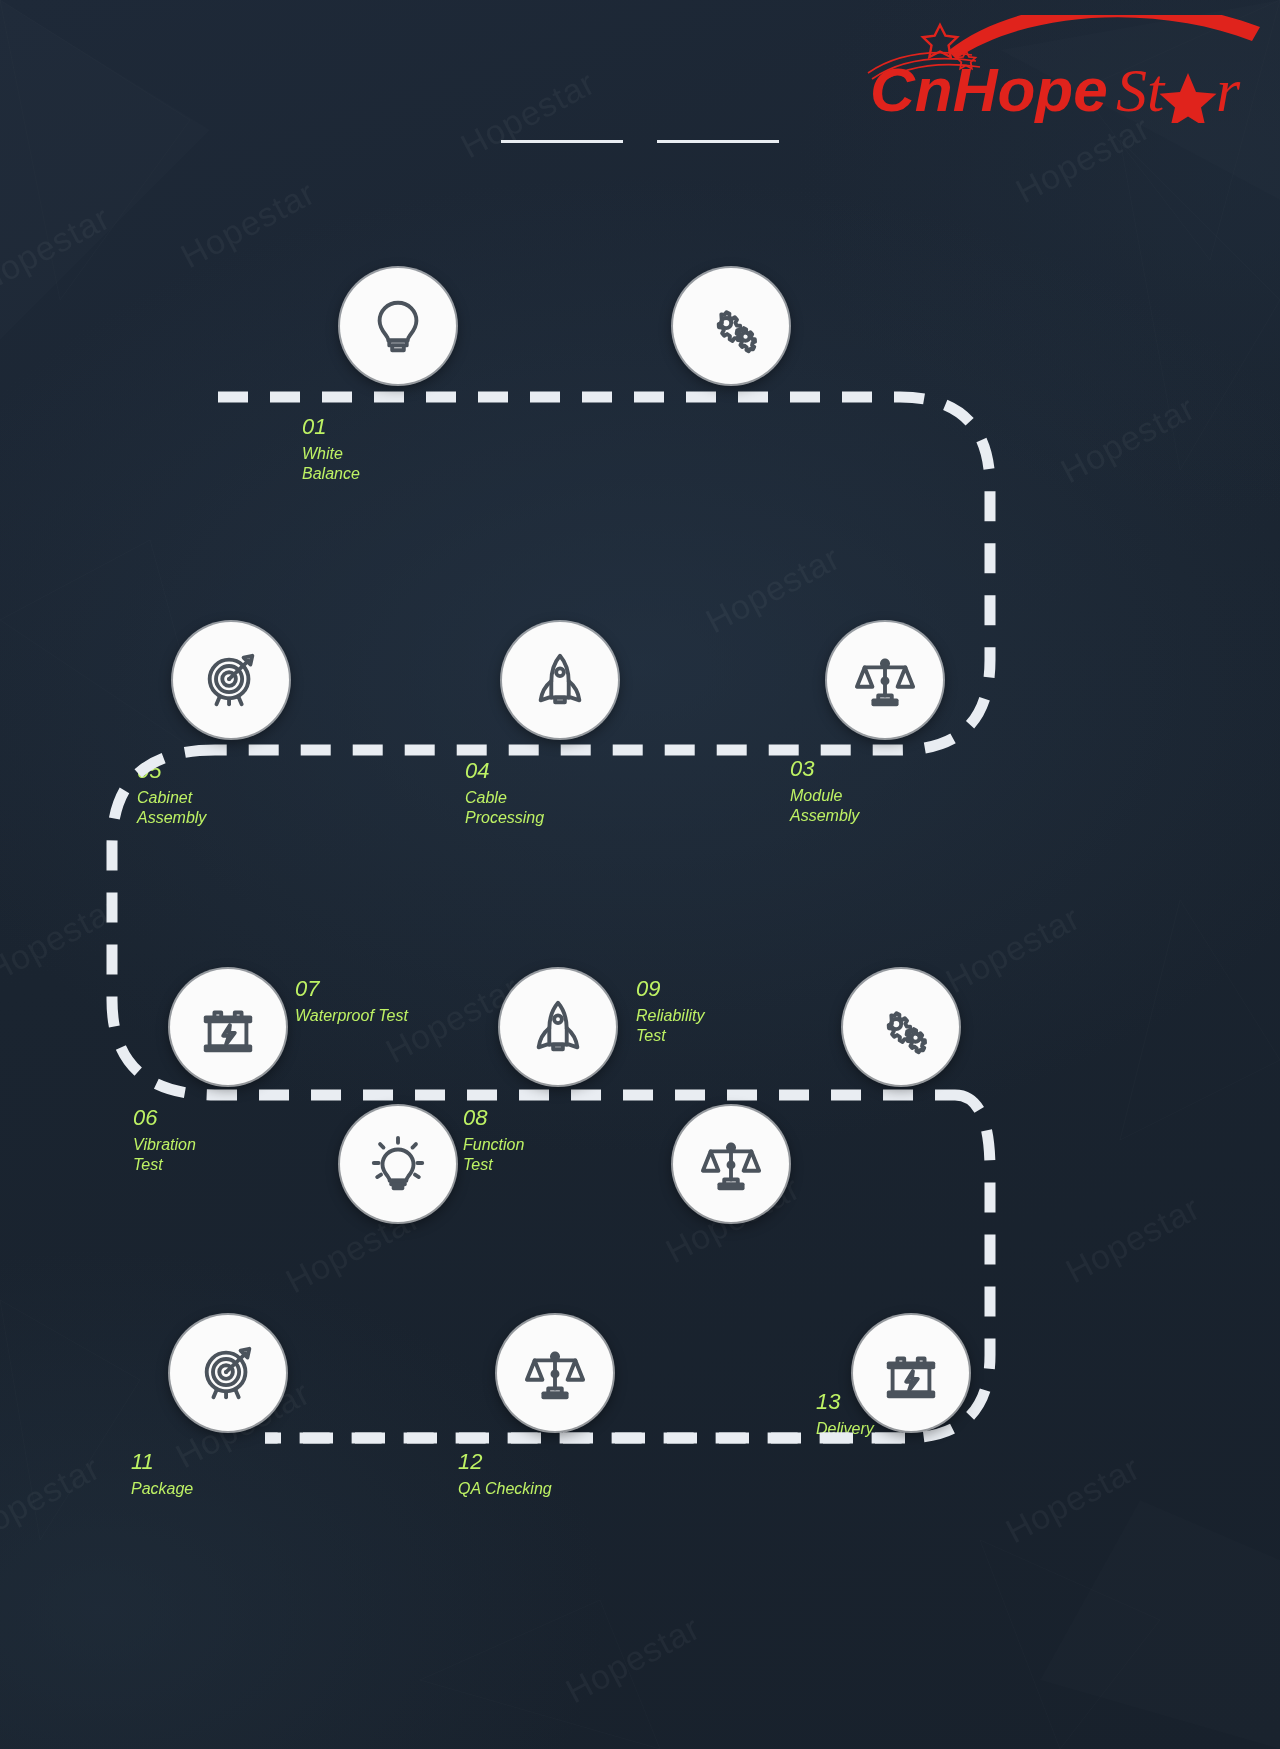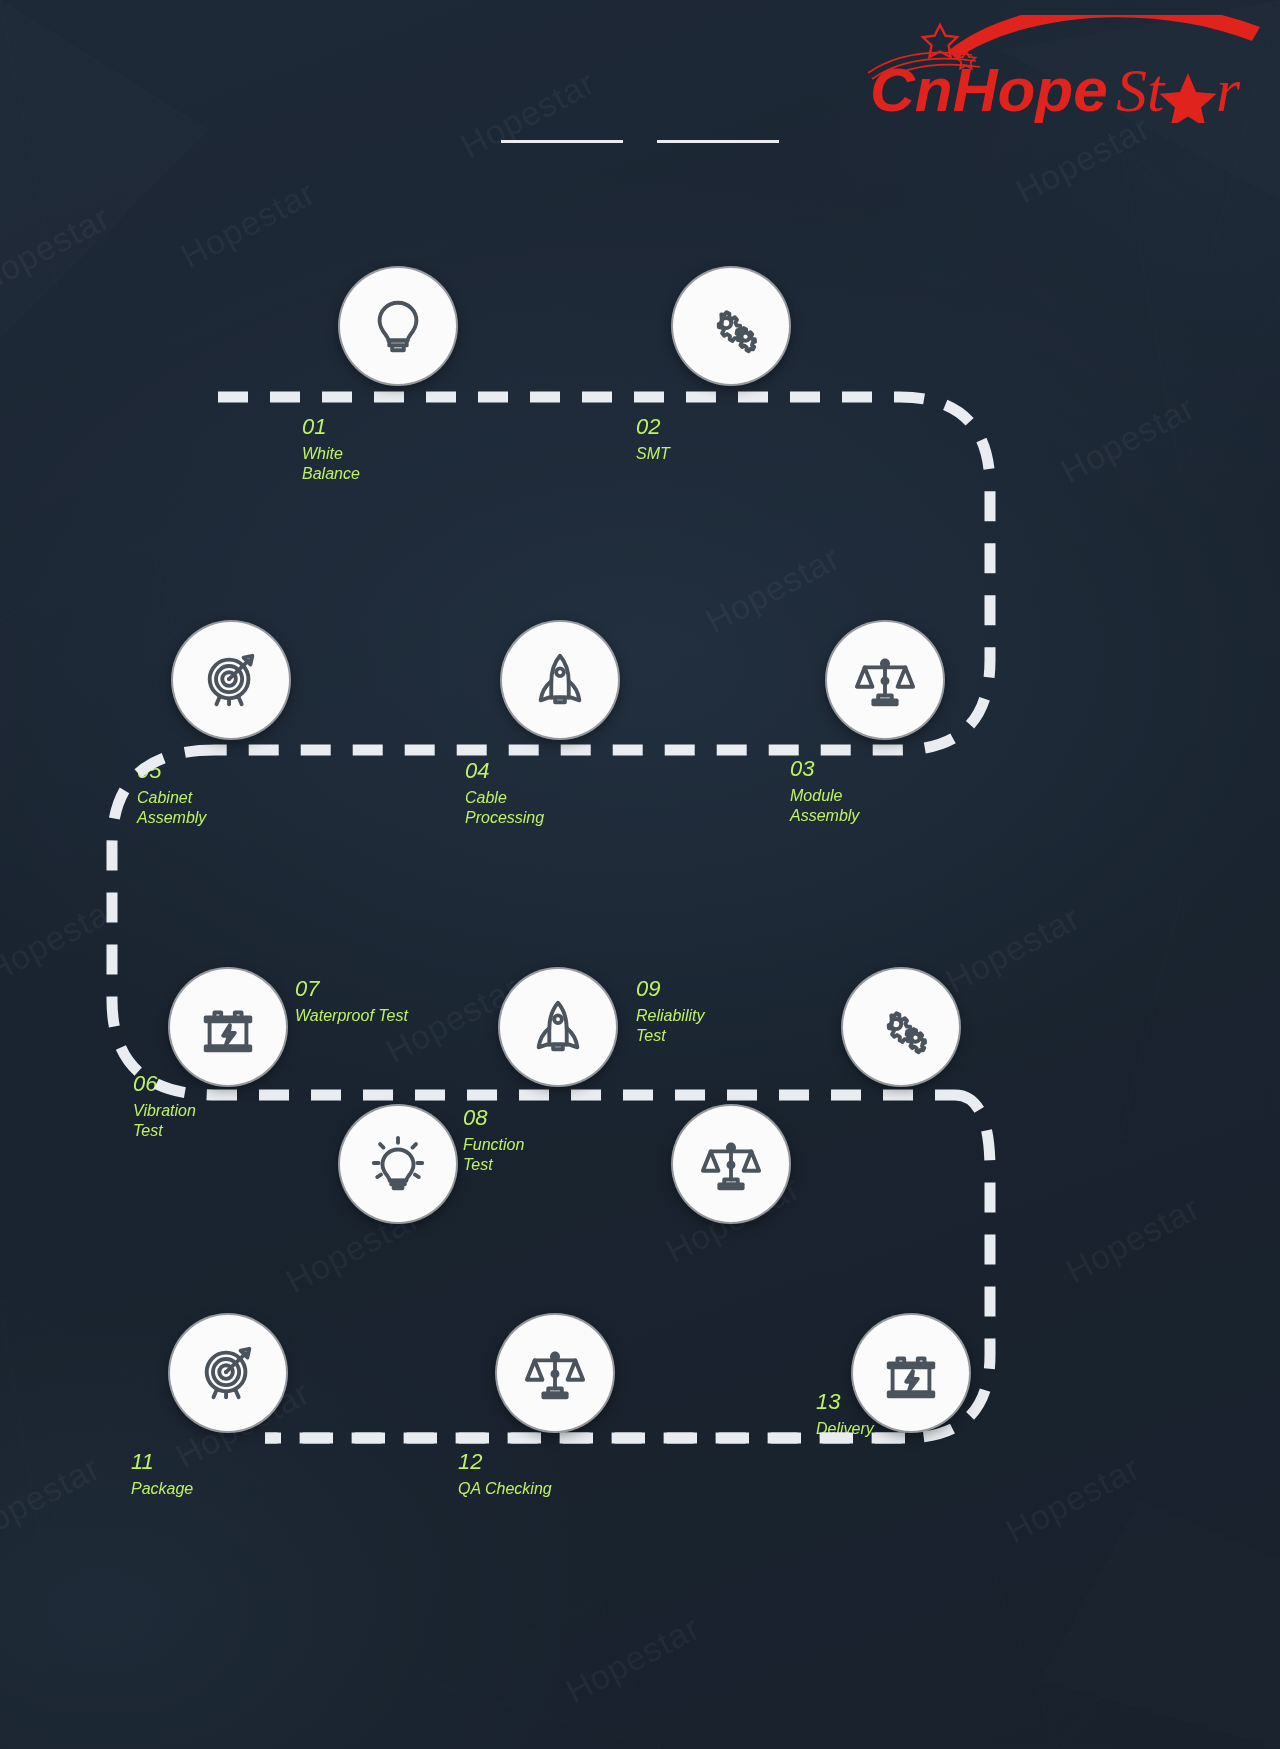--- a/index.html
+++ b/index.html
@@ -186,24 +186,20 @@
       <svg viewBox="0 0 64 64">
         <g class="ico" stroke-width="3.4">
           <path d="M22 20 l3.4 .6 2-2.9 3 1.6 -.3 3.5 2.9 2 3-1.8 2.2 2.6 -1.8 3 1.6 3 3.5 .2 .2 3.4 -3.3 1.2 -.6 3.4 2.9 2 -1.6 3 -3.5-.3 -2 2.9 -3-1.6 .3-3.5 -2.9-2 -3 1.8 -2.2-2.6 1.8-3 -1.6-3 -3.5-.2 -.2-3.4 3.3-1.2 Z"></path>
           <circle cx="27" cy="29" r="5.2"></circle>
           <path d="M41 36 l2.7 .5 1.6-2.3 2.4 1.3 -.3 2.8 2.3 1.6 2.4-1.4 1.8 2.1 -1.4 2.4 1.3 2.4 2.8 .2 .2 2.7 -2.6 1 -.5 2.7 2.3 1.6 -1.3 2.4 -2.8-.3 -1.6 2.3 -2.4-1.3 .3-2.8 -2.3-1.6 -2.4 1.4 -1.8-2.1 1.4-2.4 -1.3-2.4 -2.8-.2 -.2-2.7 2.6-1 Z"></path>
           <circle cx="47" cy="43" r="4.2"></circle>
         </g>
       </svg>
     </div>
   </div>
-  <div class="caption" style="left:636px; top:413px;">
-    <span class="num">02</span>
-    <span class="lbl">SMT</span>
-  </div>
 
   <div class="node" style="left:827px; top:622px;">
     <div class="circle">
       <svg viewBox="0 0 64 64">
         <g class="ico" stroke-width="3">
           <path d="M32 12 v36"></path>
           <circle cx="32" cy="15" r="3.2"></circle>
           <path d="M11 19 h42"></path>
           <path d="M11 19 L3 39 h16 Z"></path>
           <path d="M53 19 L45 39 h16 Z"></path>
@@ -269,21 +265,21 @@
           <path d="M9 22 h46 v4 h-46 z"></path>
           <path d="M13 26 v26 h38 v-26"></path>
           <path d="M9 52 h46 v4 h-46 z"></path>
           <path d="M18 22 v-5 h7 v5"></path>
           <path d="M39 22 v-5 h7 v5"></path>
           <path d="M34 30 l-7 11 h6 l-3 9 9-12 h-6 Z"></path>
         </g>
       </svg>
     </div>
   </div>
-  <div class="caption" style="left:133px; top:1070px;">
+  <div class="caption" style="left:133px; top:1104px;">
     <span class="num">06</span>
     <span class="lbl">Vibration</span>
     <span class="lbl">Test</span>
   </div>
 
   <div class="node" style="left:340px; top:1106px;">
     <div class="circle">
       <svg viewBox="0 0 64 64">
         <g class="ico" stroke-width="3.2">
           <path d="M32 17 c-9 0-16 7-16 15.5 0 5.6 3 9.3 5.4 12.3 1.3 1.6 2 2.8 2 4.4 h17.2 c0-1.6 .7-2.8 2-4.4 2.4-3 5.4-6.7 5.4-12.3C48 24 41 17 32 17 Z"></path>

